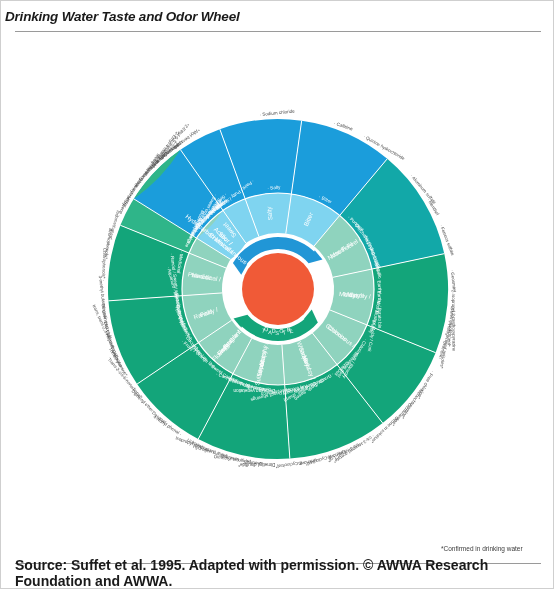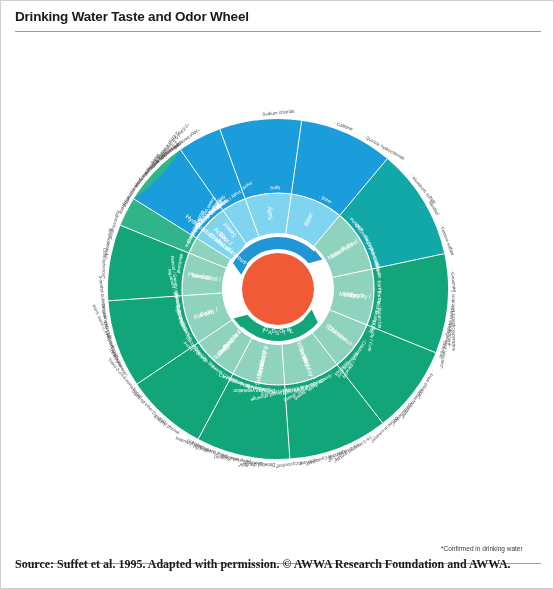--- a/index.html
+++ b/index.html
@@ -6,35 +6,36 @@
   body{
     width:554px;height:589px;
     background:#ffffff;
     font-family:"Liberation Sans", sans-serif;
     position:relative;
     overflow:hidden;
     border:1px solid #cfcfcf;
     box-sizing:border-box;
   }
   #title{
-    position:absolute;left:14px;top:8px;
+    position:absolute;left:4px;top:8px;
     font-size:13.5px;font-weight:bold;color:#1a1a1a;
     letter-spacing:-0.2px;
+    font-style:italic;
   }
   #title-rule{
     position:absolute;left:14px;top:30px;width:526px;height:1px;
     background:#9a9a9a;
   }
   #footer-rule{
     position:absolute;left:14px;top:562px;width:526px;height:1px;
     background:#9a9a9a;
   }
   #source{
     position:absolute;left:14px;top:556px;
-    font-size:12px;font-weight:bold;color:#1a1a1a;font-family:Liberation Serif, serif;
+    font-size:14px;font-weight:bold;color:#1a1a1a;
   }
   #confirmed{
     position:absolute;left:440px;top:544px;
     font-size:6.5px;color:#3a3a3a;
   }
   #wheel-wrap{
     position:absolute;left:0;top:32px;width:554px;height:512px;
   }
   svg{display:block;}
 </style>

